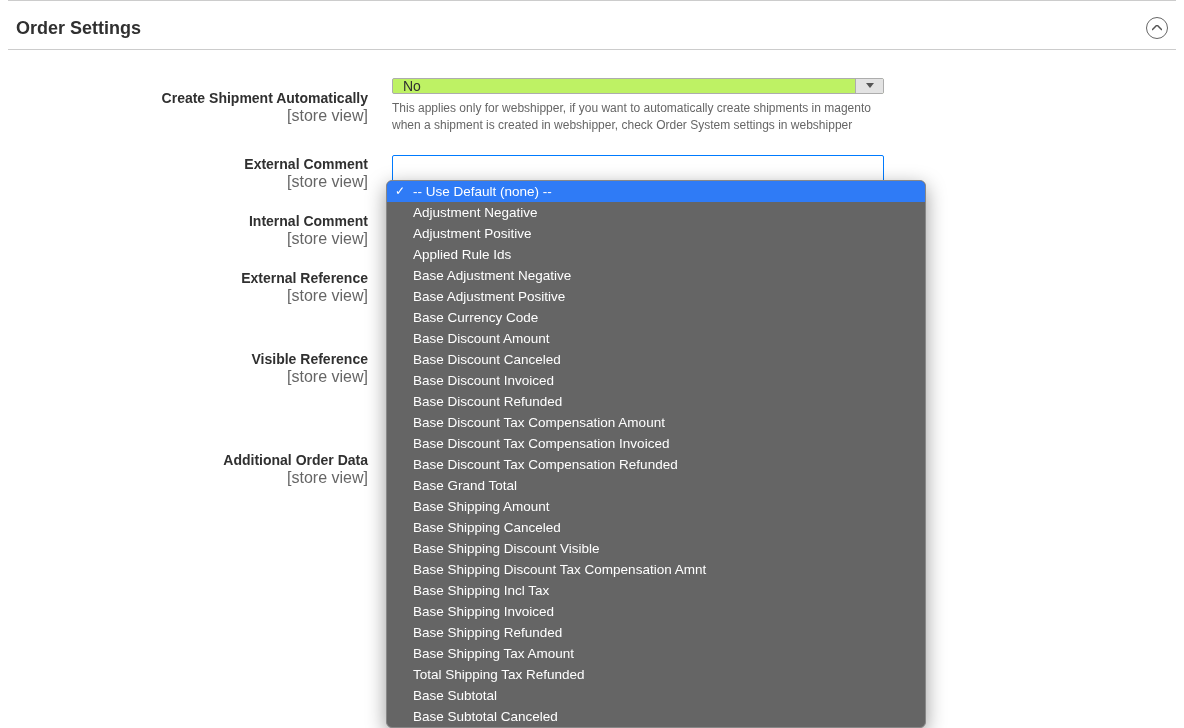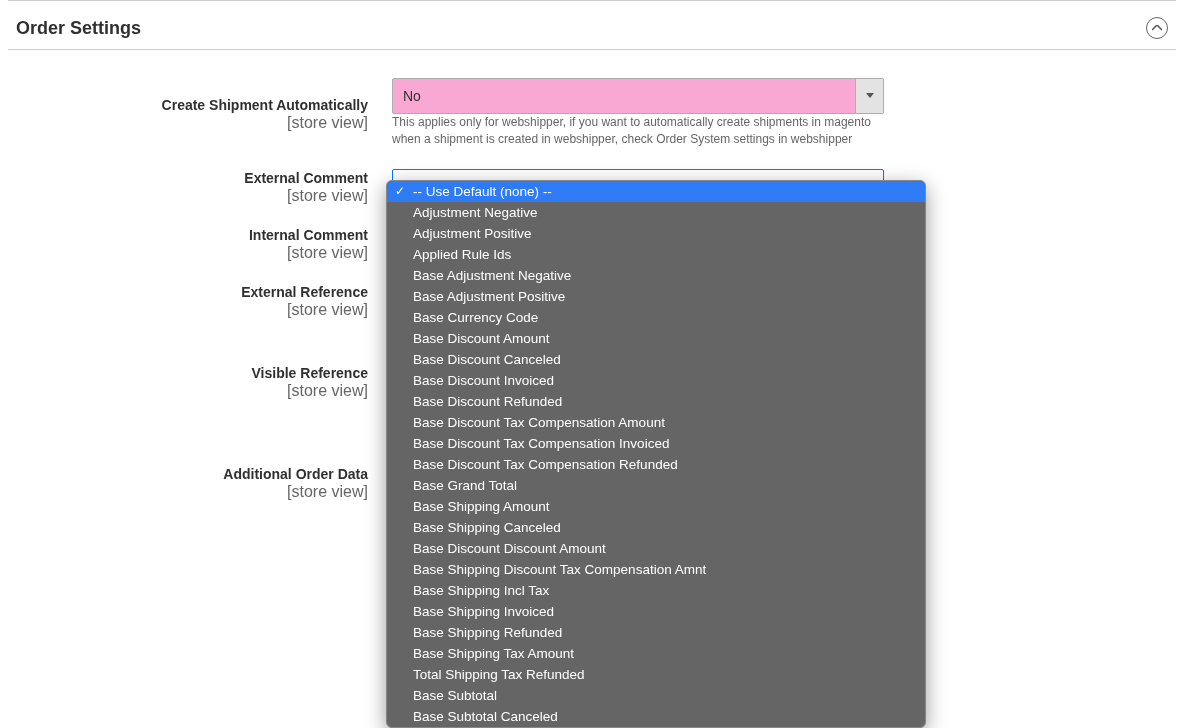--- a/index.html
+++ b/index.html
@@ -75,22 +75,22 @@
       display: block;
     }
     .control-col {
       width: 496px;
     }
     .select-wrap {
       display: flex;
       width: 492px;
       border: 1px solid #adadad;
       border-radius: 2px;
-      height: 36px;
-      background: #f9a8d4;
+      height: 16px;
+      background: #bef264;
       align-items: center;
       cursor: pointer;
     }
     .select-value {
       flex: 1;
       padding: 0 10px;
       font-size: 14px;
       color: #303030;
     }
     .select-arrow {
@@ -104,20 +104,21 @@
     }
     .select-arrow svg {
       width: 8px;
       height: 6px;
       fill: #555;
     }
     .help-text {
       font-size: 12px;
       color: #666;
       line-height: 1.4;
+      margin-top: 6px;
       max-width: 480px;
     }
     .hidden-select {
       width: 492px;
       height: 32px;
       border: 1px solid #007bff;
       border-radius: 2px;
       background: #fff;
     }
     .hidden-input {
@@ -266,21 +267,21 @@
     <div class="dropdown-option">Base Discount Amount</div>
     <div class="dropdown-option">Base Discount Canceled</div>
     <div class="dropdown-option">Base Discount Invoiced</div>
     <div class="dropdown-option">Base Discount Refunded</div>
     <div class="dropdown-option">Base Discount Tax Compensation Amount</div>
     <div class="dropdown-option">Base Discount Tax Compensation Invoiced</div>
     <div class="dropdown-option">Base Discount Tax Compensation Refunded</div>
     <div class="dropdown-option">Base Grand Total</div>
     <div class="dropdown-option">Base Shipping Amount</div>
     <div class="dropdown-option">Base Shipping Canceled</div>
-    <div class="dropdown-option">Base Discount Discount Amount</div>
+    <div class="dropdown-option">Base Shipping Discount Visible</div>
     <div class="dropdown-option">Base Shipping Discount Tax Compensation Amnt</div>
     <div class="dropdown-option">Base Shipping Incl Tax</div>
     <div class="dropdown-option">Base Shipping Invoiced</div>
     <div class="dropdown-option">Base Shipping Refunded</div>
     <div class="dropdown-option">Base Shipping Tax Amount</div>
     <div class="dropdown-option">Total Shipping Tax Refunded</div>
     <div class="dropdown-option">Base Subtotal</div>
     <div class="dropdown-option">Base Subtotal Canceled</div>
   </div>
 

